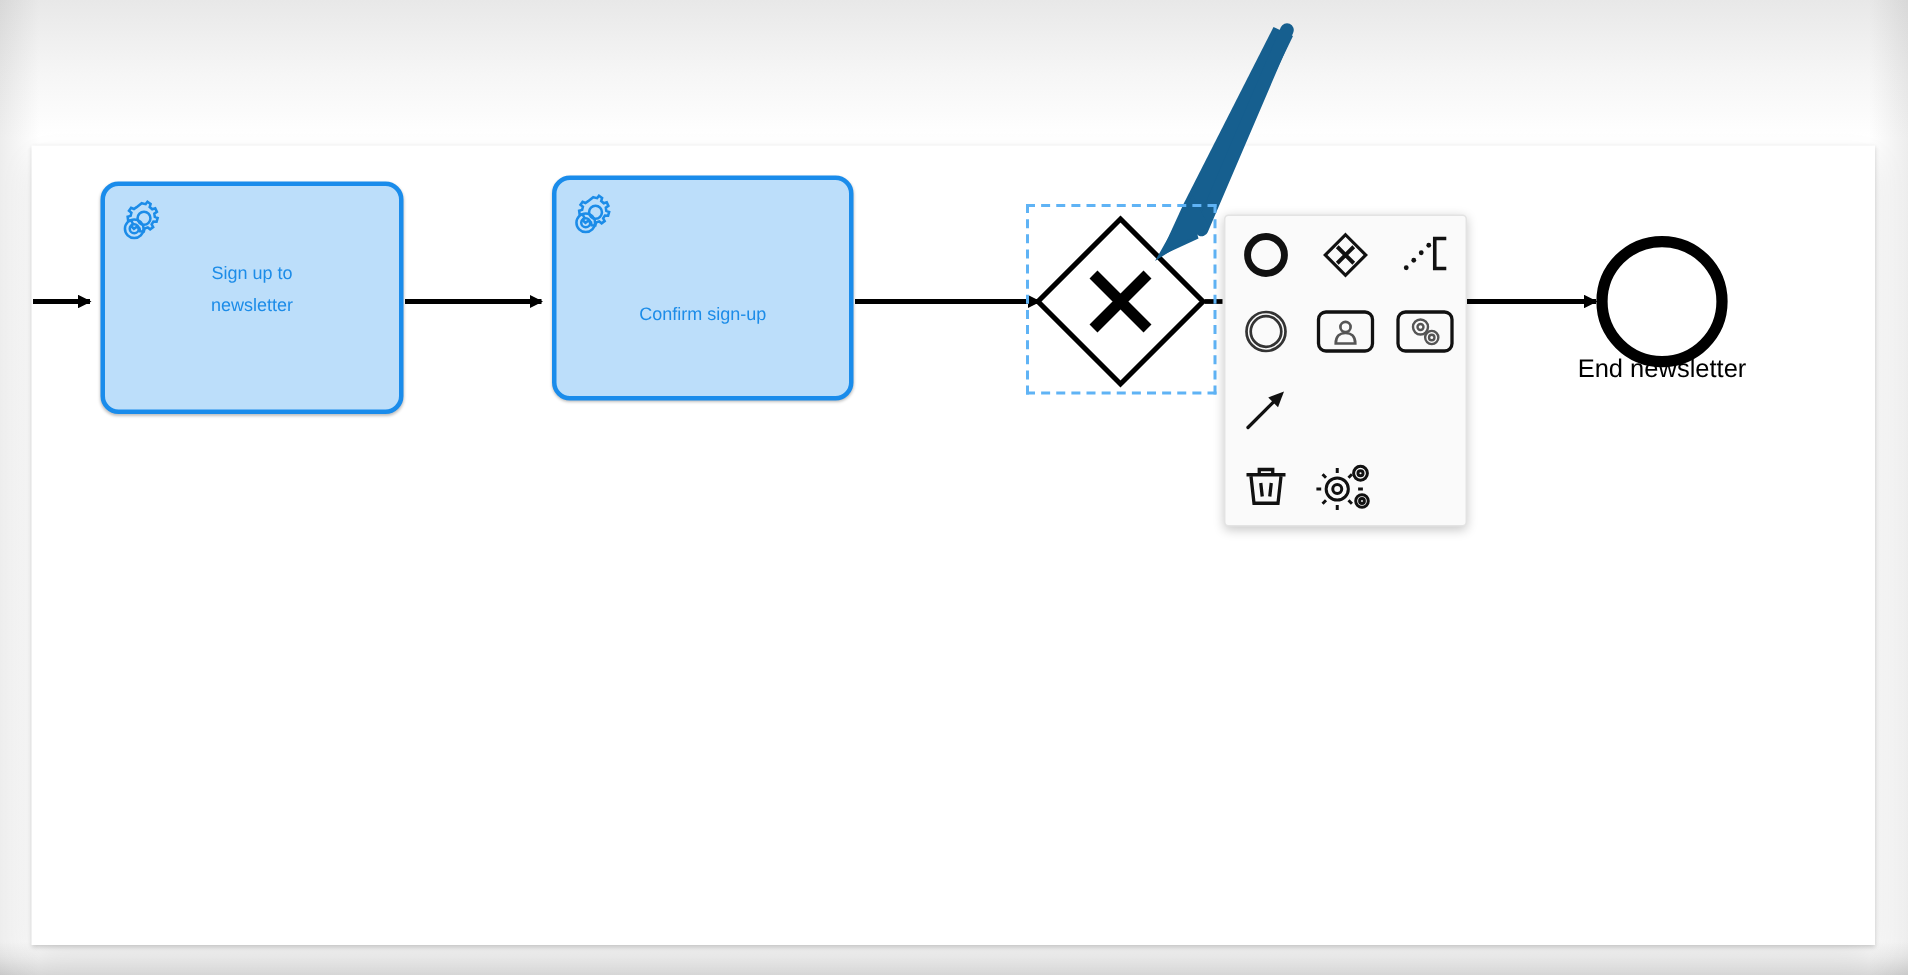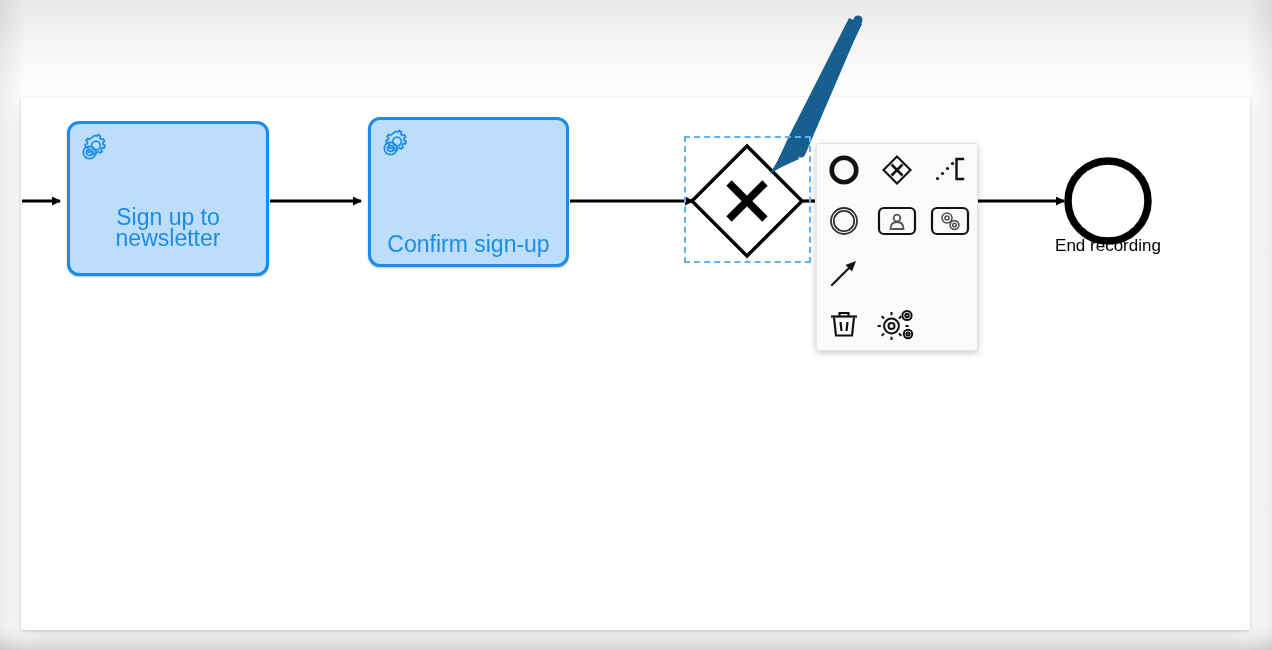--- a/index.html
+++ b/index.html
@@ -58,25 +58,24 @@
     border-radius: 12px;
     background: #bcdefa;
     box-shadow: 0 1px 2px rgba(0,0,0,0.25);
   }
   .task-label {
     position: absolute;
     left: 0;
     width: 100%;
     text-align: center;
     color: #1c8ce8;
-    font-size: 23px;
+    font-size: 12px;
     line-height: 21px;
     font-family: "Liberation Sans", sans-serif;
     white-space: pre-line;
-    margin-top: 35px;
   }
   #task-signup       { left: 67px;  top: 121px; width: 202px; height: 155px; }
   #task-signup .task-label  { top: 48px; }
   #task-confirm      { left: 368px; top: 117px; width: 201px; height: 150px; }
   #task-confirm .task-label { top: 79px; }
 
   .task-type-icon {
     position: absolute;
     left: 9px;
     top: 7px;
@@ -316,15 +315,15 @@
             <circle cx="31" cy="27" r="4.2"></circle>
             <circle cx="31" cy="27" r="1.6"></circle>
           </g>
         </svg>
       </span>
     </div>
 
     <div class="pad-cell"></div>
   </div>
 
-  <div class="end-label">End recording</div>
+  <div class="end-label">End newsletter</div>
 
 </div>
 
 </body></html>

